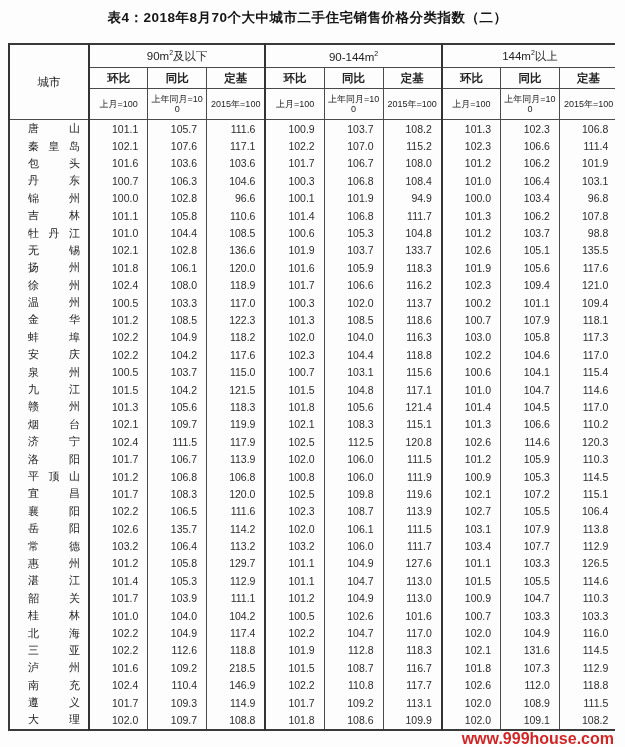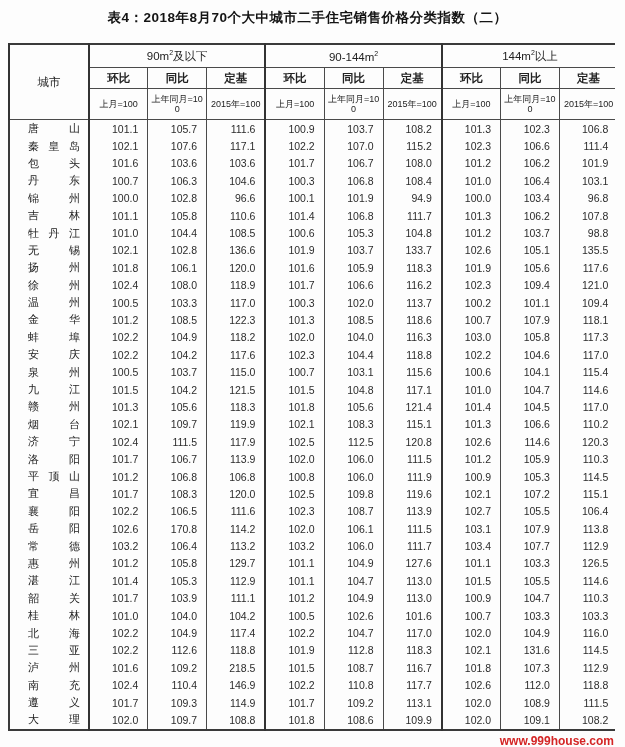--- a/index.html
+++ b/index.html
@@ -16,21 +16,21 @@
   tr.r-base th{height:30px;font-size:9px;line-height:1.15;word-break:break-all;padding:0 2px;}
   th.city-h{font-size:12px;font-weight:normal;}
   sup{font-size:7px;}
   tbody td{border-top:none;border-bottom:none;height:17.4px;font-size:10.5px;}
   td.num{text-align:right;padding-right:9px;color:#2b2b2b;}
   td.city{padding-left:18px;margin-top:21px;}
   .city-name{display:inline-block;width:52px;font-size:11px;text-align:justify;text-align-last:justify;color:#222;}
   .sep{border-left-width:2px;border-left-color:#333;}
   .watermark{position:absolute;right:1px;bottom:0;text-align:center;}
   .wm-logo{font-size:35px;font-weight:bold;color:#cf1d1d;letter-spacing:3px;line-height:1.0;opacity:0.93;font-family:"Liberation Serif","DejaVu Serif",serif;}
-  .wm-url{font-size:12px;font-weight:bold;color:#d42525;line-height:1.0;margin-top:0px;}
+  .wm-url{font-size:16px;font-weight:bold;color:#d42525;line-height:1.0;margin-top:0px;}
 </style>
 </head>
 <body>
 
 <div class="page">
 
   <div class="title">表4：2018年8月70个大中城市二手住宅销售价格分类指数（二）</div>
 
   <table>
     <colgroup>
@@ -348,21 +348,21 @@
       <td class="num sep">102.3</td>
       <td class="num">108.7</td>
       <td class="num">113.9</td>
       <td class="num sep">102.7</td>
       <td class="num">105.5</td>
       <td class="num">106.4</td>
     </tr>
         <tr>
       <td class="city"><span class="city-name">岳阳</span></td>
       <td class="num sep">102.6</td>
-      <td class="num">170.8</td>
+      <td class="num">135.7</td>
       <td class="num">114.2</td>
       <td class="num sep">102.0</td>
       <td class="num">106.1</td>
       <td class="num">111.5</td>
       <td class="num sep">103.1</td>
       <td class="num">107.9</td>
       <td class="num">113.8</td>
     </tr>
         <tr>
       <td class="city"><span class="city-name">常德</span></td>

